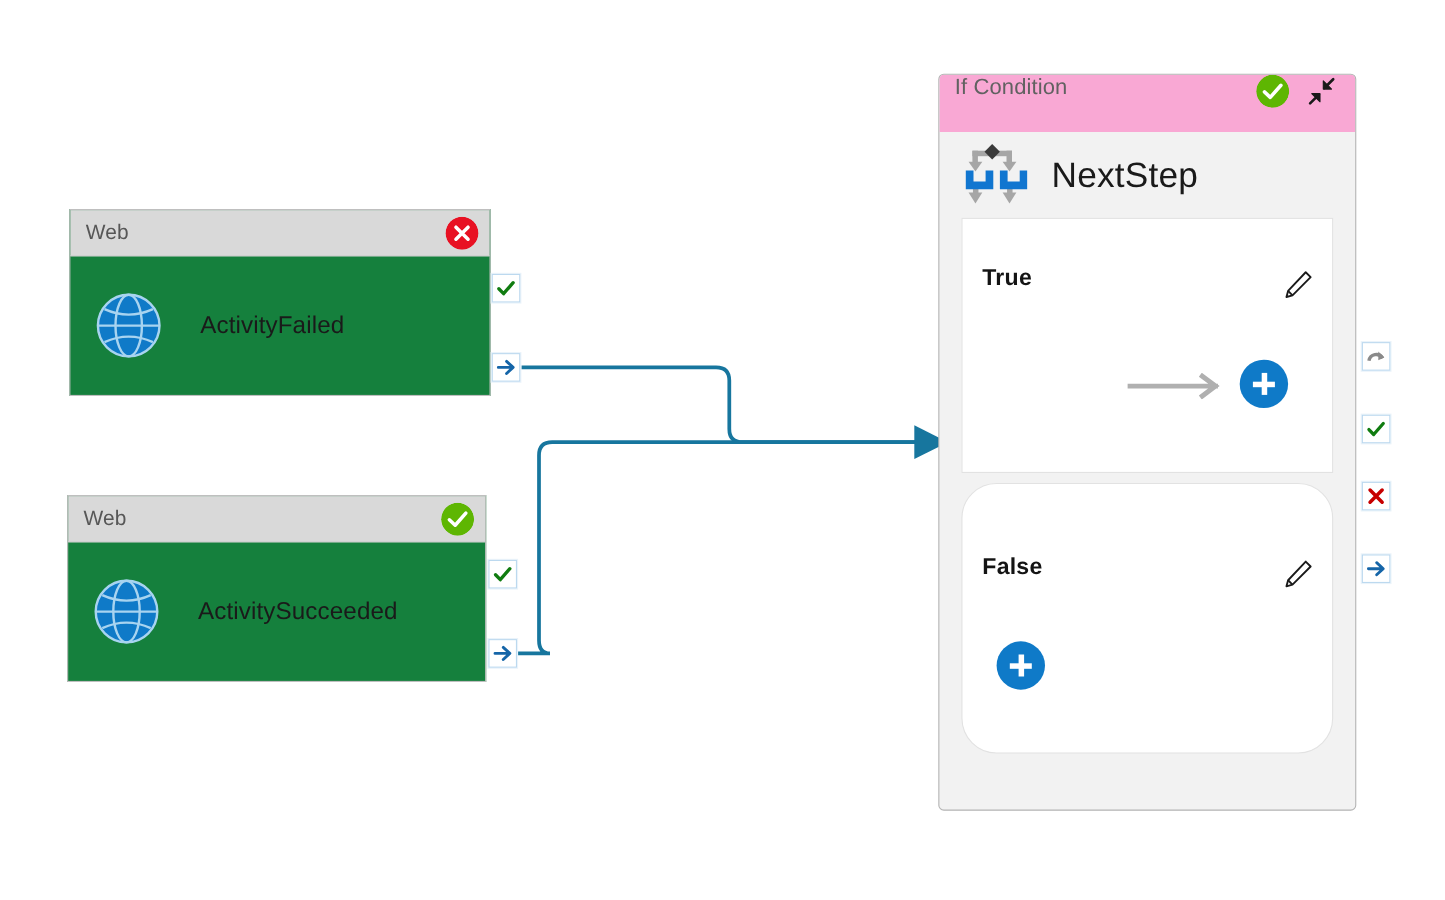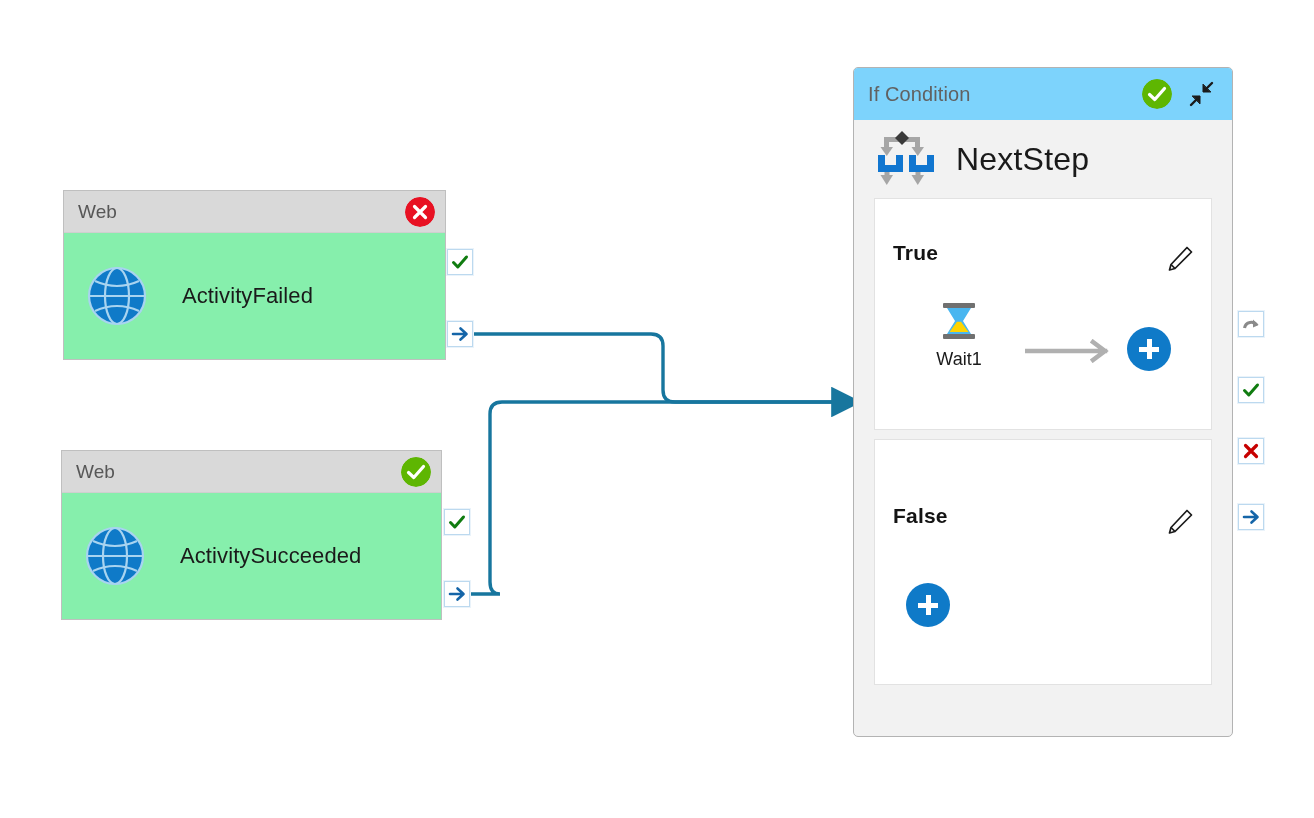--- a/index.html
+++ b/index.html
@@ -24,21 +24,21 @@
     position: absolute;
     left: 0; top: 0;
     width: 1314px;
     height: 818px;
     pointer-events: none;
   }
 
   
   .card {
     position: absolute;
-    background: #86efac;
+    background: #15803d;
     border: 1px solid #bfbfbf;
     box-sizing: border-box;
   }
   .card-header {
     height: 42px;
     background: #d9d9d9;
     border-bottom: 1px solid #cfcfcf;
     display: flex;
     align-items: center;
     padding: 0 10px 0 14px;
@@ -94,23 +94,23 @@
     width: 380px;
     height: 670px;
     background: #f2f2f2;
     border: 1px solid #b3b3b3;
     border-radius: 5px;
     box-sizing: border-box;
     overflow: hidden;
   }
   #if-header {
     height: 52px;
-    background: #7dd3fc;
-    display: flex;
-    align-items: center;
+    background: #f9a8d4;
+    display: flex;
+    align-items: flex-start;
     padding: 0 16px 0 14px;
     box-sizing: border-box;
   }
   #if-header-title {
     font-size: 20px;
     color: #616161;
     flex: 1;
     letter-spacing: .1px;
   }
   #if-step {
@@ -127,21 +127,21 @@
   }
   .branch {
     position: relative;
     margin: 0 20px;
     background: #ffffff;
     border: 1px solid #e2e2e2;
     box-sizing: border-box;
     padding-left: 20px;
   }
   #branch-true  { height: 232px; }
-  #branch-false { height: 246px; margin-top: 9px; }
+  #branch-false { height: 246px; margin-top: 9px; border-radius: 32px; }
   .branch-title {
     position: absolute;
     left: 18px;
     font-size: 21px;
     font-weight: bold;
     color: #141414;
     letter-spacing: .2px;
   }
   #branch-true  .branch-title { top: 42px; }
   #branch-false .branch-title { top: 64px; }
@@ -316,29 +316,20 @@
     </div>
 
     <div class="branch" id="branch-true">
       <span class="branch-title">True</span>
       <svg class="branch-edit" viewBox="0 0 30 30" xmlns="http://www.w3.org/2000/svg">
         <g fill="none" stroke="#1a1a1a" stroke-width="1.7" stroke-linejoin="round">
           <path d="M22,3.5 L26.5,8 L10,24.5 L4.5,26 L6,20.5 Z"></path>
           <path d="M6,20.5 L10,24.5"></path>
         </g>
       </svg>
-      <div class="wait-node">
-        <svg width="44" height="44" viewBox="0 0 44 44" xmlns="http://www.w3.org/2000/svg">
-          <rect x="6" y="4" width="32" height="5" rx="1" fill="#707070"></rect>
-          <rect x="6" y="35" width="32" height="5" rx="1" fill="#707070"></rect>
-          <path d="M10,9 L34,9 L26,22 L34,35 L10,35 L18,22 Z" fill="#49b6f0"></path>
-          <path d="M12.5,33 L31.5,33 L24,22.8 L20,22.8 Z" fill="#ffd400"></path>
-        </svg>
-        <div class="wait-caption">Wait1</div>
-      </div>
       <svg class="flow-arrow" width="88" height="24" viewBox="0 0 88 24" xmlns="http://www.w3.org/2000/svg">
         <path d="M2,12 L80,12 M68,3 L80,12 L68,21" stroke="#b0b0b0" stroke-width="4.5" fill="none" stroke-linecap="square" stroke-linejoin="miter"></path>
       </svg>
       <div class="plus-btn" style="left:252px; top:128px;"></div>
     </div>
 
     <div class="branch" id="branch-false">
       <span class="branch-title">False</span>
       <svg class="branch-edit" viewBox="0 0 30 30" xmlns="http://www.w3.org/2000/svg">
         <g fill="none" stroke="#1a1a1a" stroke-width="1.7" stroke-linejoin="round">

